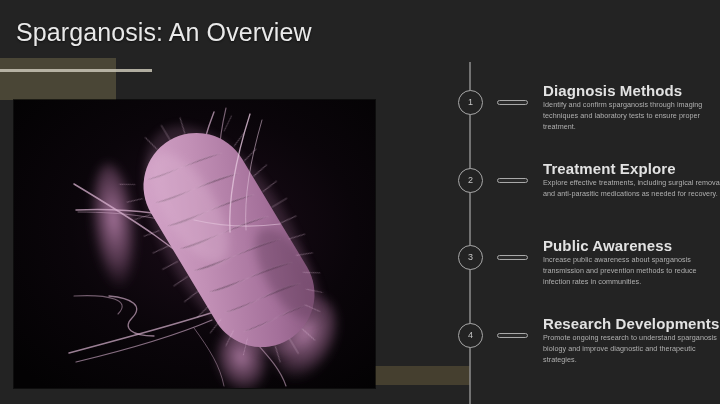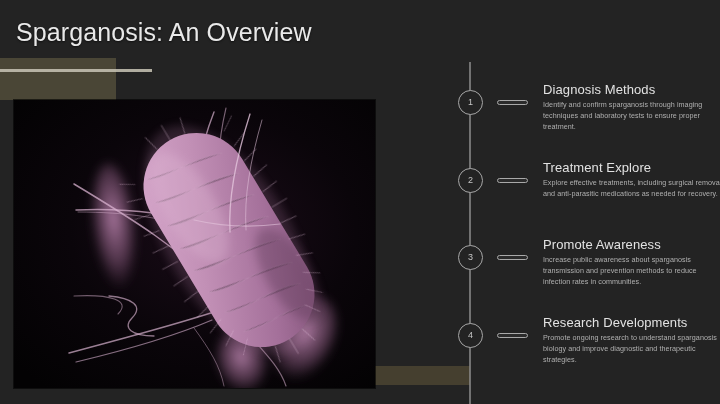--- a/index.html
+++ b/index.html
@@ -85,22 +85,22 @@
   }
   .tl-dash {
     position:absolute;
     width:31px; height:5px;
     border:1px solid #a9a9a9;
     border-radius:3px;
     background:#2b2b2b;
   }
   .tl-head {
     position:absolute;
-    font-size:13px;
-    font-weight:400;
+    font-size:15px;
+    font-weight:700;
     color:#e2e2e2;
     white-space:nowrap;
     letter-spacing:.1px;
   }
   .tl-body {
     position:absolute;
     width:180px;
     font-size:7.2px;
     line-height:11px;
     color:#b0b0b0;
@@ -262,21 +262,21 @@
     <div class="tl-dash" style="left:497px; top:178px;"></div>
     <div class="tl-head" style="left:543px; top:160px;">Treatment Explore</div>
     <div class="tl-body" style="left:543px; top:177px;">Explore effective treatments, including surgical removal and anti-parasitic medications as needed for recovery.</div>
   </div>
 
   <div class="tl-item">
     <div class="tl-circle" style="left:458px; top:245px;">
       <span>3</span>
     </div>
     <div class="tl-dash" style="left:497px; top:255px;"></div>
-    <div class="tl-head" style="left:543px; top:237px;">Promote Awareness</div>
+    <div class="tl-head" style="left:543px; top:237px;">Public Awareness</div>
     <div class="tl-body" style="left:543px; top:254px;">Increase public awareness about sparganosis transmission and prevention methods to reduce infection rates in communities.</div>
   </div>
 
   <div class="tl-item">
     <div class="tl-circle" style="left:458px; top:323px;">
       <span>4</span>
     </div>
     <div class="tl-dash" style="left:497px; top:333px;"></div>
     <div class="tl-head" style="left:543px; top:315px;">Research Developments</div>
     <div class="tl-body" style="left:543px; top:332px;">Promote ongoing research to understand sparganosis biology and improve diagnostic and therapeutic strategies.</div>

